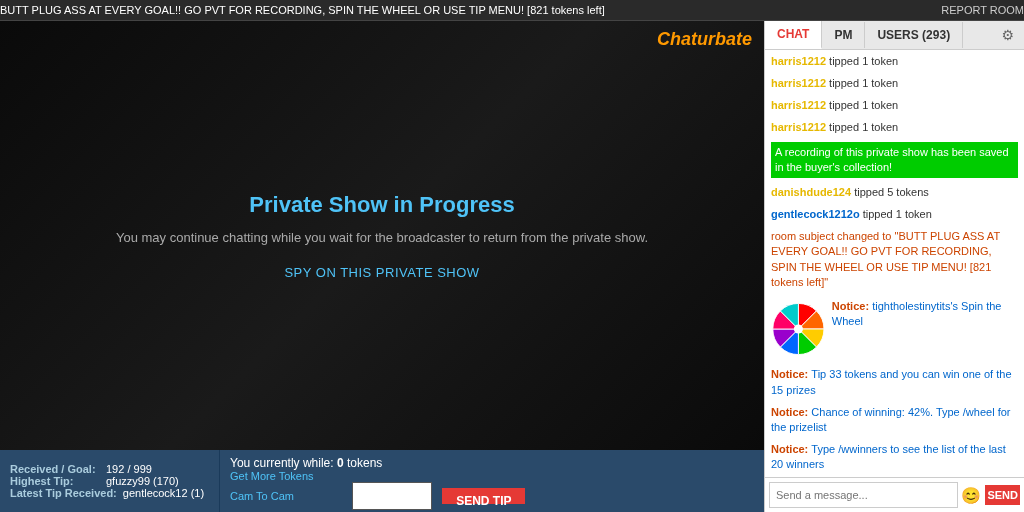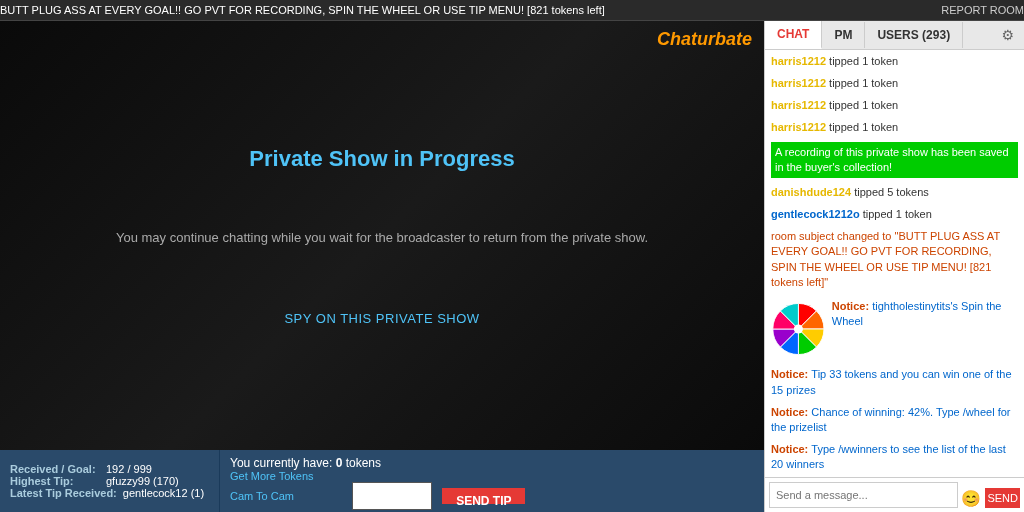--- a/index.html
+++ b/index.html
@@ -38,21 +38,20 @@
 
     
     #video-area {
       flex: 1;
       background: linear-gradient(135deg, #0a0a0a 0%, #1a1a1a 50%, #0a0a0a 100%);
       display: flex;
       flex-direction: column;
       align-items: center;
       justify-content: center;
       position: relative;
-      gap: 46px;
     }
 
     #private-show-title {
       color: #4fc3f7;
       font-size: 22px;
       font-weight: bold;
       margin-bottom: 12px;
     }
 
     #private-show-subtitle {
@@ -230,21 +229,21 @@
       padding: 2px 0;
     }
 
     
     #chat-input-row {
       display: flex;
       border-top: 1px solid #ccc;
       padding: 4px;
       gap: 4px;
       flex-shrink: 0;
-      align-items: flex-end;
+      align-items: center;
     }
 
     #chat-input {
       flex: 1;
       height: 26px;
       border: 1px solid #ccc;
       padding: 2px 6px;
       font-size: 11px;
       color: #999;
       outline: none;
@@ -255,21 +254,21 @@
       cursor: pointer;
       color: #f90;
     }
 
     #send-chat-btn {
       background: #e53935;
       color: #fff;
       border: none;
       padding: 4px 2px;
       font-size: 11px;
-      font-weight: normal;
+      font-weight: bold;
       cursor: pointer;
     }
   </style>
 </head>
 <body>
 
 <div id="top-bar">
   <span id="top-bar-title">BUTT PLUG ASS AT EVERY GOAL!! GO PVT FOR RECORDING, SPIN THE WHEEL OR USE TIP MENU! [821 tokens left]</span>
   <span id="report-room">REPORT ROOM</span>
 </div>
@@ -297,21 +296,21 @@
           <span class="stat-label">Highest Tip:</span>
           <span class="stat-value">gfuzzy99 (170)</span>
         </div>
         <div class="stat-row">
           <span class="stat-label">Latest Tip Received:</span>
           <span class="stat-value">gentlecock12 (1)</span>
         </div>
       </div>
       <div id="stats-right">
         <div id="tokens-row">
-          <span>You currently have:</span>
+          <span>You currently while:</span>
           <strong id="tokens-count">0</strong>
           <span>tokens</span>
         </div>
         <div id="actions-row">
           <div id="actions-links">
             <a class="action-link">Get More Tokens</a>
             <a class="action-link">Cam To Cam</a>
             <a class="action-link">Spy on Private Show</a>
           </div>
           <input id="tip-input" type="text" style="margin-left: 10px;">

